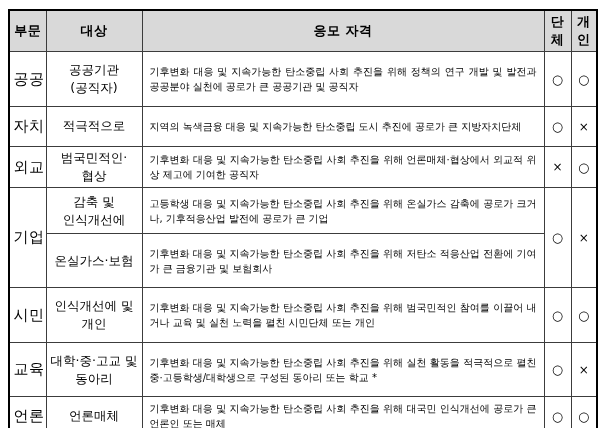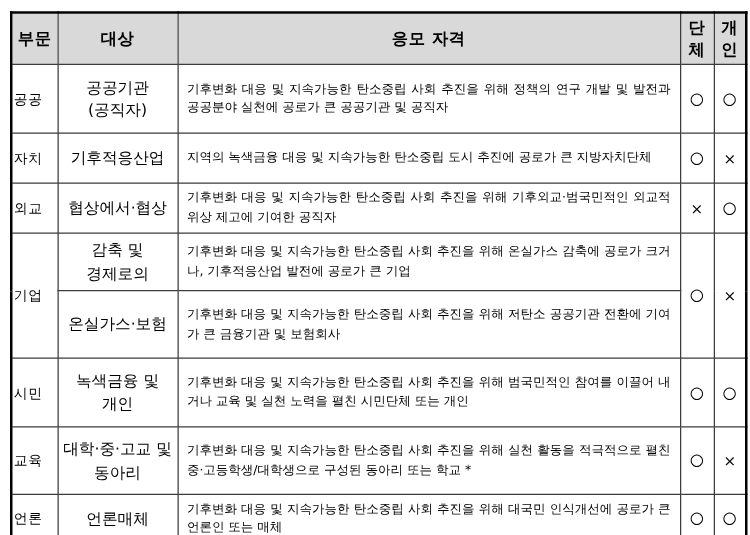--- a/index.html
+++ b/index.html
@@ -35,22 +35,22 @@
   }
   th.hd {
     background: #d9d9d9;
     font-size: 13px;
     font-weight: bold;
     text-align: center;
     padding: 2px 1px;
     letter-spacing: 0.5px;
   }
   td.sector {
-    text-align: left;
-    font-size: 11px;
+    text-align: right;
+    font-size: 15px;
     letter-spacing: 0.5px;
     padding: 2px 1px;
   }
   td.target {
     text-align: center;
     font-size: 12.5px;
     line-height: 1.45;
     padding: 2px 3px;
     word-break: keep-all;
   }
@@ -91,50 +91,50 @@
     <tr style="height:55px">
       <td class="sector">공공</td>
       <td class="target">공공기관 (공직자)</td>
       <td class="elig">기후변화 대응 및 지속가능한 탄소중립 사회 추진을 위해 정책의 연구 개발 및 발전과 공공분야 실천에 공로가 큰 공공기관 및 공직자</td>
       <td class="mark">○</td>
       <td class="mark">○</td>
     </tr>
 
     <tr style="height:40px">
       <td class="sector">자치</td>
-      <td class="target">기후적응산업</td>
+      <td class="target">적극적으로</td>
       <td class="elig">지역의 녹색금융 대응 및 지속가능한 탄소중립 도시 추진에 공로가 큰 지방자치단체</td>
       <td class="mark">○</td>
       <td class="mark x">×</td>
     </tr>
 
     <tr style="height:40px">
       <td class="sector">외교</td>
-      <td class="target">협상에서·협상</td>
-      <td class="elig">기후변화 대응 및 지속가능한 탄소중립 사회 추진을 위해 기후외교·범국민적인 외교적 위상 제고에 기여한 공직자</td>
+      <td class="target">범국민적인·협상</td>
+      <td class="elig">기후변화 대응 및 지속가능한 탄소중립 사회 추진을 위해 언론매체·협상에서 외교적 위상 제고에 기여한 공직자</td>
       <td class="mark x">×</td>
       <td class="mark">○</td>
     </tr>
 
     <tr style="height:46px">
       <td class="sector" rowspan="2">기업</td>
-      <td class="target">감축 및 경제로의</td>
-      <td class="elig">기후변화 대응 및 지속가능한 탄소중립 사회 추진을 위해 온실가스 감축에 공로가 크거나, 기후적응산업 발전에 공로가 큰 기업</td>
+      <td class="target">감축 및 인식개선에</td>
+      <td class="elig">고등학생 대응 및 지속가능한 탄소중립 사회 추진을 위해 온실가스 감축에 공로가 크거나, 기후적응산업 발전에 공로가 큰 기업</td>
       <td class="mark" rowspan="2">○</td>
       <td class="mark x" rowspan="2">×</td>
     </tr>
 
     <tr style="height:54px">
       <td class="target">온실가스·보험</td>
-      <td class="elig">기후변화 대응 및 지속가능한 탄소중립 사회 추진을 위해 저탄소 공공기관 전환에 기여가 큰 금융기관 및 보험회사</td>
+      <td class="elig">기후변화 대응 및 지속가능한 탄소중립 사회 추진을 위해 저탄소 적응산업 전환에 기여가 큰 금융기관 및 보험회사</td>
     </tr>
 
     <tr style="height:55px">
       <td class="sector">시민</td>
-      <td class="target">녹색금융 및 개인</td>
+      <td class="target">인식개선에 및 개인</td>
       <td class="elig">기후변화 대응 및 지속가능한 탄소중립 사회 추진을 위해 범국민적인 참여를 이끌어 내거나 교육 및 실천 노력을 펼친 시민단체 또는 개인</td>
       <td class="mark">○</td>
       <td class="mark">○</td>
     </tr>
 
     <tr style="height:54px">
       <td class="sector">교육</td>
       <td class="target">대학·중·고교 및 동아리</td>
       <td class="elig">기후변화 대응 및 지속가능한 탄소중립 사회 추진을 위해 실천 활동을 적극적으로 펼친 중·고등학생/대학생으로 구성된 동아리 또는 학교 *</td>
       <td class="mark">○</td>

